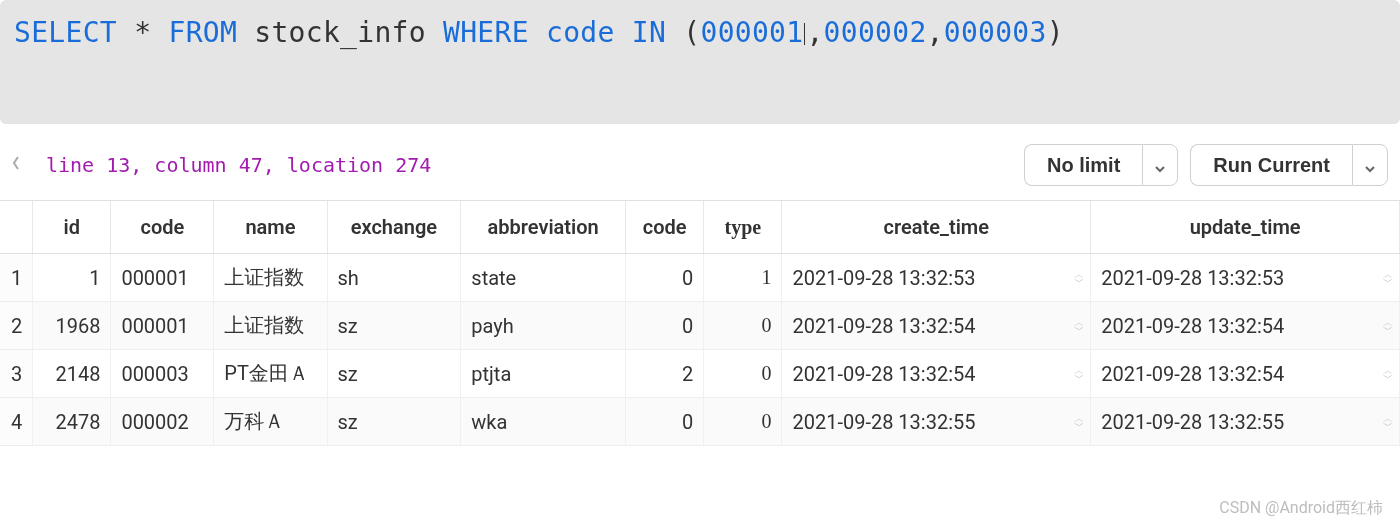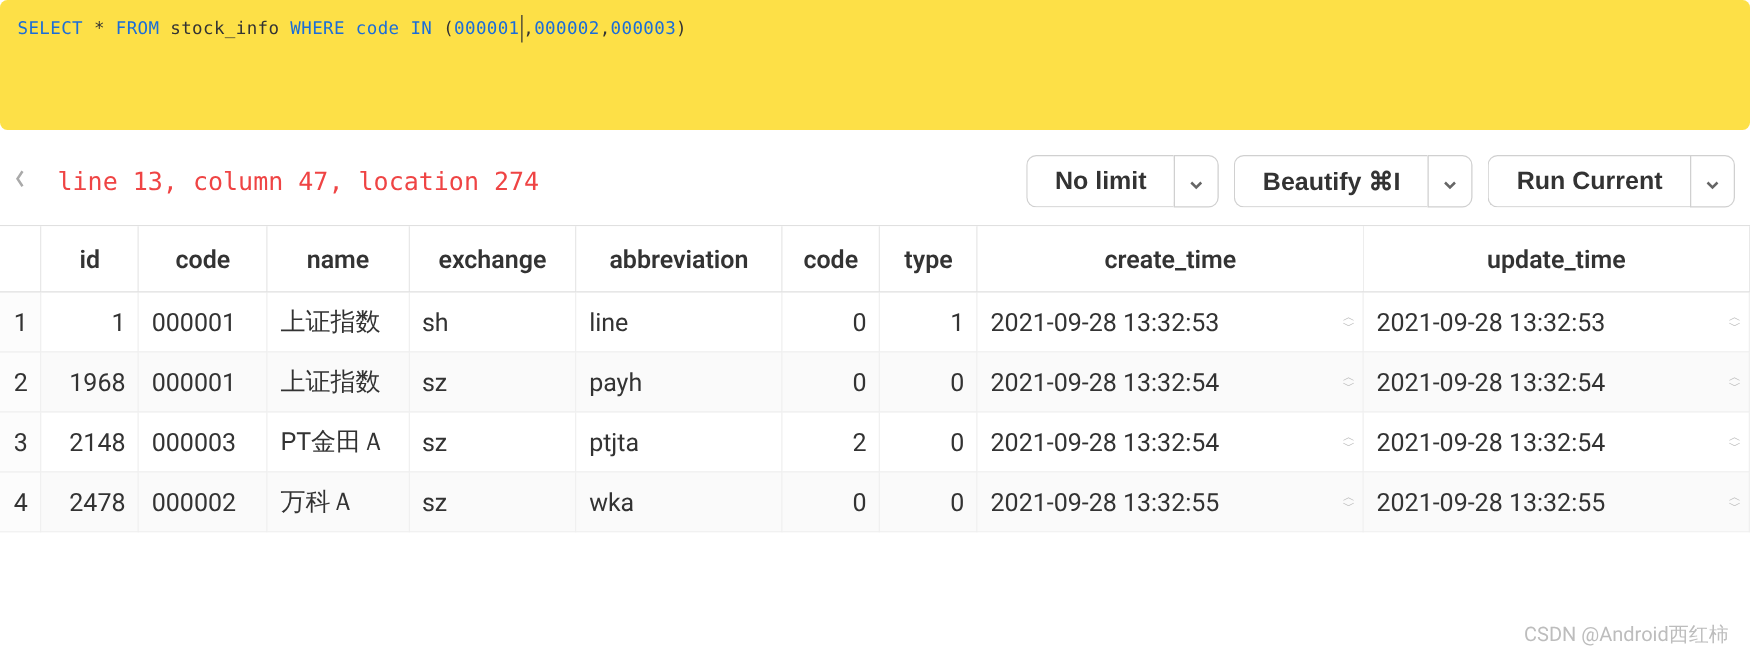--- a/index.html
+++ b/index.html
@@ -7,24 +7,24 @@
       padding: 0;
       box-sizing: border-box;
     }
     body {
       font-family: -apple-system, BlinkMacSystemFont, "Segoe UI", Roboto, sans-serif;
       background: #fff;
       color: #333;
       width: 1400px;
     }
     .sql-editor {
-      background: #fde047;
+      background: #e5e5e5;
       padding: 12px 14px 70px 14px;
       font-family: "SF Mono", Monaco, Menlo, Consolas, monospace;
-      font-size: 14px;
+      font-size: 28px;
       line-height: 1.5;
       color: #333;
       letter-spacing: 0.3px;
       border-radius: 6px;
     }
     .kw { color: #1a6dd9; }
     .num { color: #1a6dd9; }
     .cursor {
       display: inline-block;
       width: 1px;
@@ -35,21 +35,21 @@
     }
     .toolbar {
       display: flex;
       align-items: center;
       padding: 20px 12px 14px 12px;
       gap: 12px;
     }
     .status-text {
       font-family: "SF Mono", Monaco, Menlo, Consolas, monospace;
       font-size: 20px;
-      color: #ef4444;
+      color: #a21caf;
       flex: 1;
       padding-left: 12px;
     }
     .gutter-icon {
       color: #999;
       font-size: 18px;
     }
     .btn-group {
       display: flex;
       align-items: stretch;
@@ -126,21 +126,21 @@
       padding-left: 4px;
       border-right: 1px solid #e0e0e0;
       background: #fcfcfc;
     }
     .col-id { text-align: right; width: 76px; }
     .col-code { text-align: left; width: 100px; }
     .col-name { text-align: left; width: 110px; }
     .col-exchange { text-align: left; width: 130px; }
     .col-abbreviation { text-align: left; width: 160px; }
     .col-state { text-align: right; width: 76px; }
-    .col-type { text-align: right; width: 76px; }
+    .col-type { text-align: right; width: 76px; font-family: Liberation Serif, serif; }
     .col-create_time { text-align: left; width: 300px; position: relative; }
     .col-update_time { text-align: left; width: 300px; position: relative; }
     .stepper {
       position: absolute;
       right: 6px;
       top: 50%;
       transform: translateY(-50%);
       display: flex;
       flex-direction: column;
       line-height: 7px;
@@ -173,30 +173,20 @@
     <button class="btn btn-main">No limit</button>
     <button class="btn btn-caret">
       <span class="chevron-down">
         <svg viewBox="0 0 14 14">
             <path d="M3 5 L7 9 L11 5"></path>
           </svg>
       </span>
     </button>
   </div>
 
-  <div class="btn-group">
-    <button class="btn btn-main">Beautify ⌘I</button>
-    <button class="btn btn-caret">
-      <span class="chevron-down">
-        <svg viewBox="0 0 14 14">
-            <path d="M3 5 L7 9 L11 5"></path>
-          </svg>
-      </span>
-    </button>
-  </div>
 
   <div class="btn-group">
     <button class="btn btn-main">Run Current</button>
     <button class="btn btn-caret">
       <span class="chevron-down">
         <svg viewBox="0 0 14 14">
             <path d="M3 5 L7 9 L11 5"></path>
           </svg>
       </span>
     </button>
@@ -219,21 +209,21 @@
           <th class="col-update_time">update_time</th>
         </tr>
     </thead>
     <tbody id="table-body">
         <tr>
           <td class="col-rownum">1</td>
           <td class="col-id">1</td>
           <td class="col-code">000001</td>
           <td class="col-name">上证指数</td>
           <td class="col-exchange">sh</td>
-          <td class="col-abbreviation">line</td>
+          <td class="col-abbreviation">state</td>
           <td class="col-state">0</td>
           <td class="col-type">1</td>
           <td class="col-create_time">2021-09-28 13:32:53<span class="stepper">
               <span>︿</span>
               <span>﹀</span>
             </span></td>
           <td class="col-update_time">2021-09-28 13:32:53<span class="stepper">
               <span>︿</span>
               <span>﹀</span>
             </span></td>

